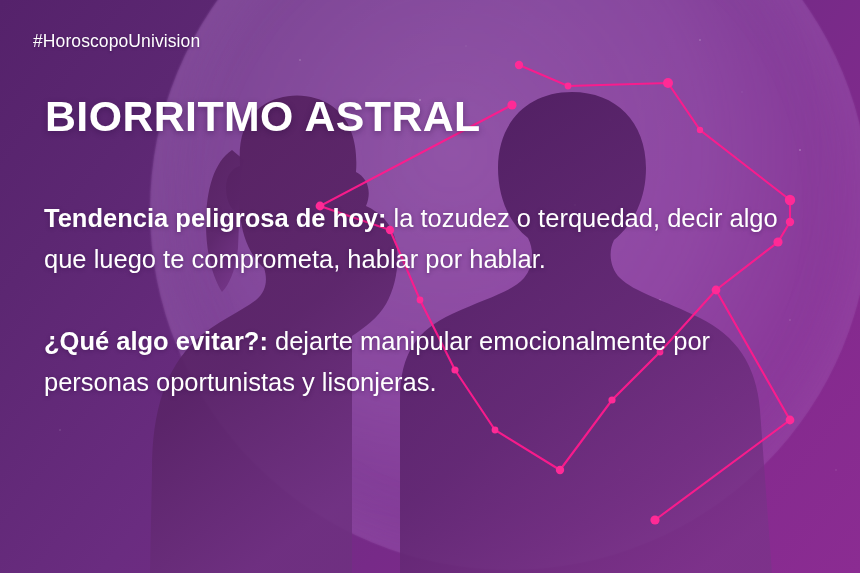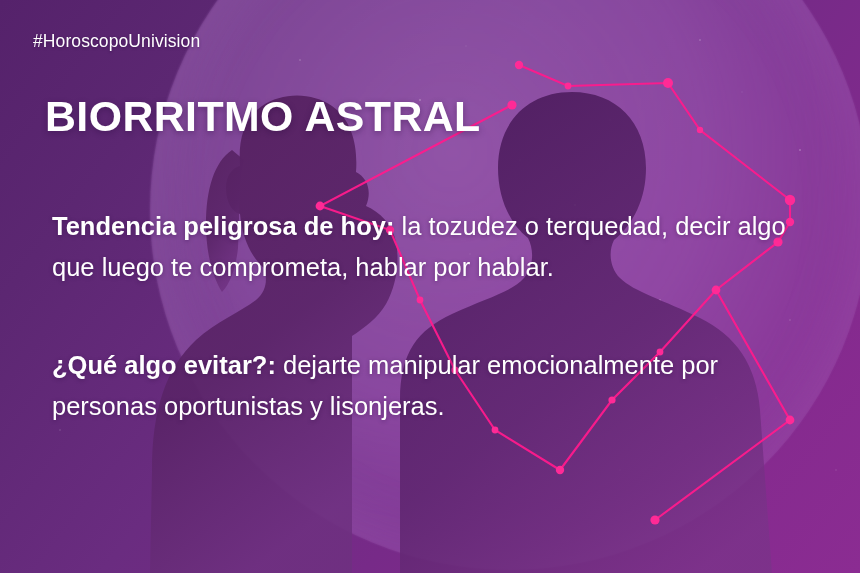--- a/index.html
+++ b/index.html
@@ -123,21 +123,21 @@
     position: absolute;
     left: 44px;
     top: 198px;
     width: 760px;
     color: #ffffff;
     font-size: 25.5px;
     line-height: 41px;
     font-weight: 400;
     text-shadow: 0 1px 4px rgba(45,12,65,0.40);
   }
-  .body p { margin: 8px; }
+  .body p { margin: 0; }
   .body .gap { height: 41px; }
   .body b { font-weight: 700; }
 </style>
 </head>
 <body>
 
 <div id="card">
 
   <div class="layer">
     <div class="moon"></div>

